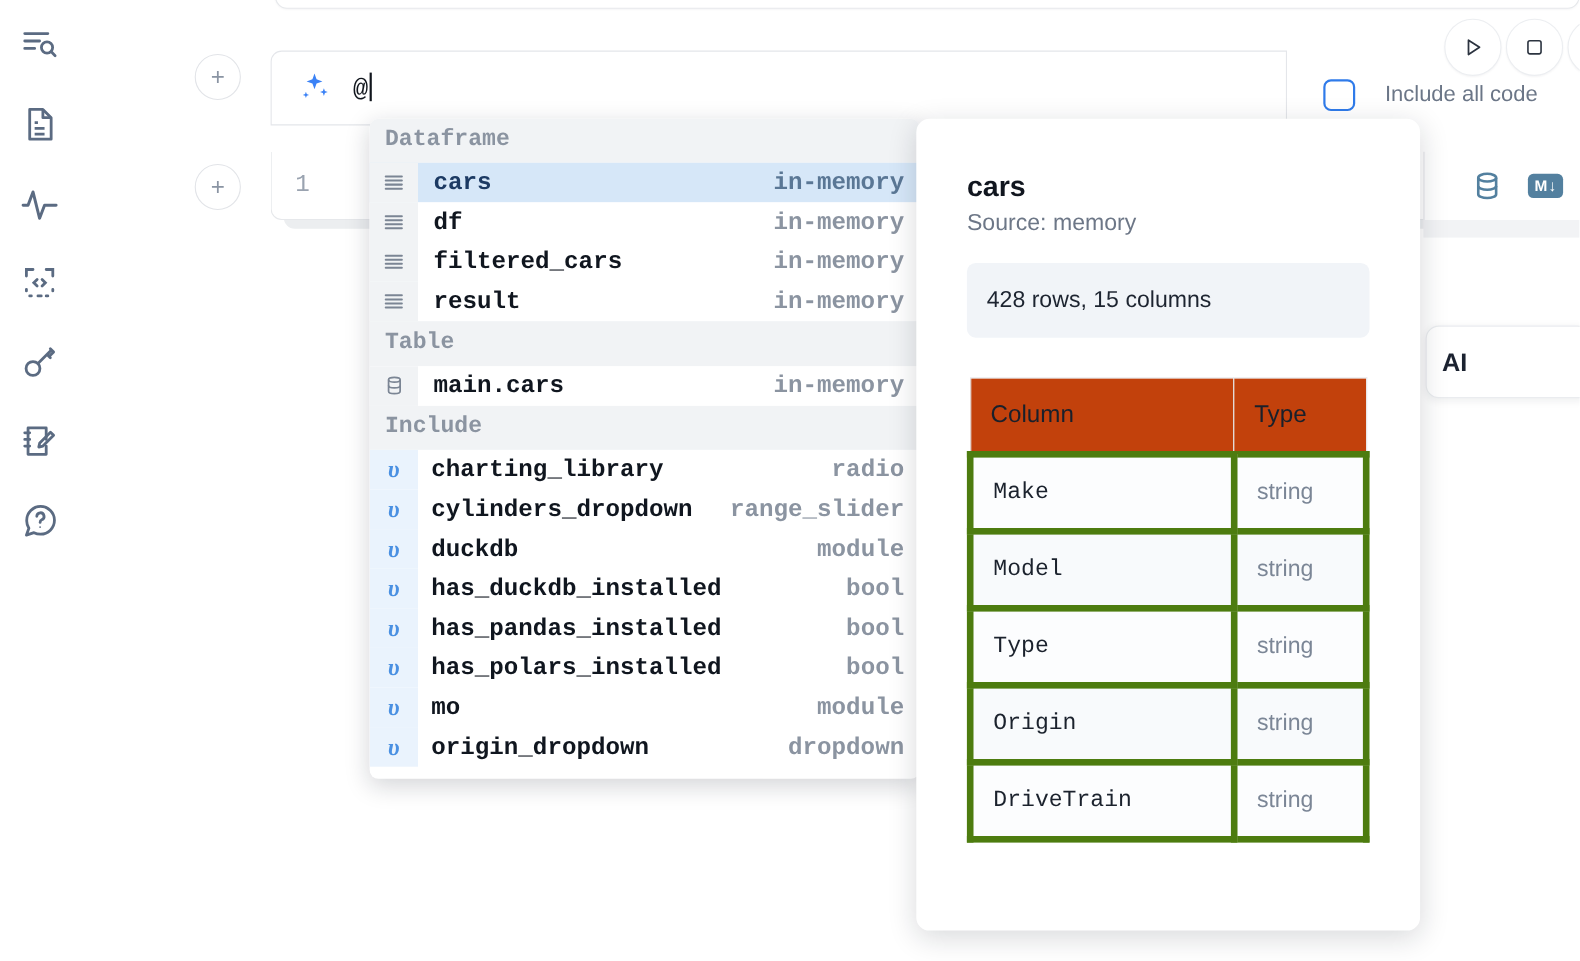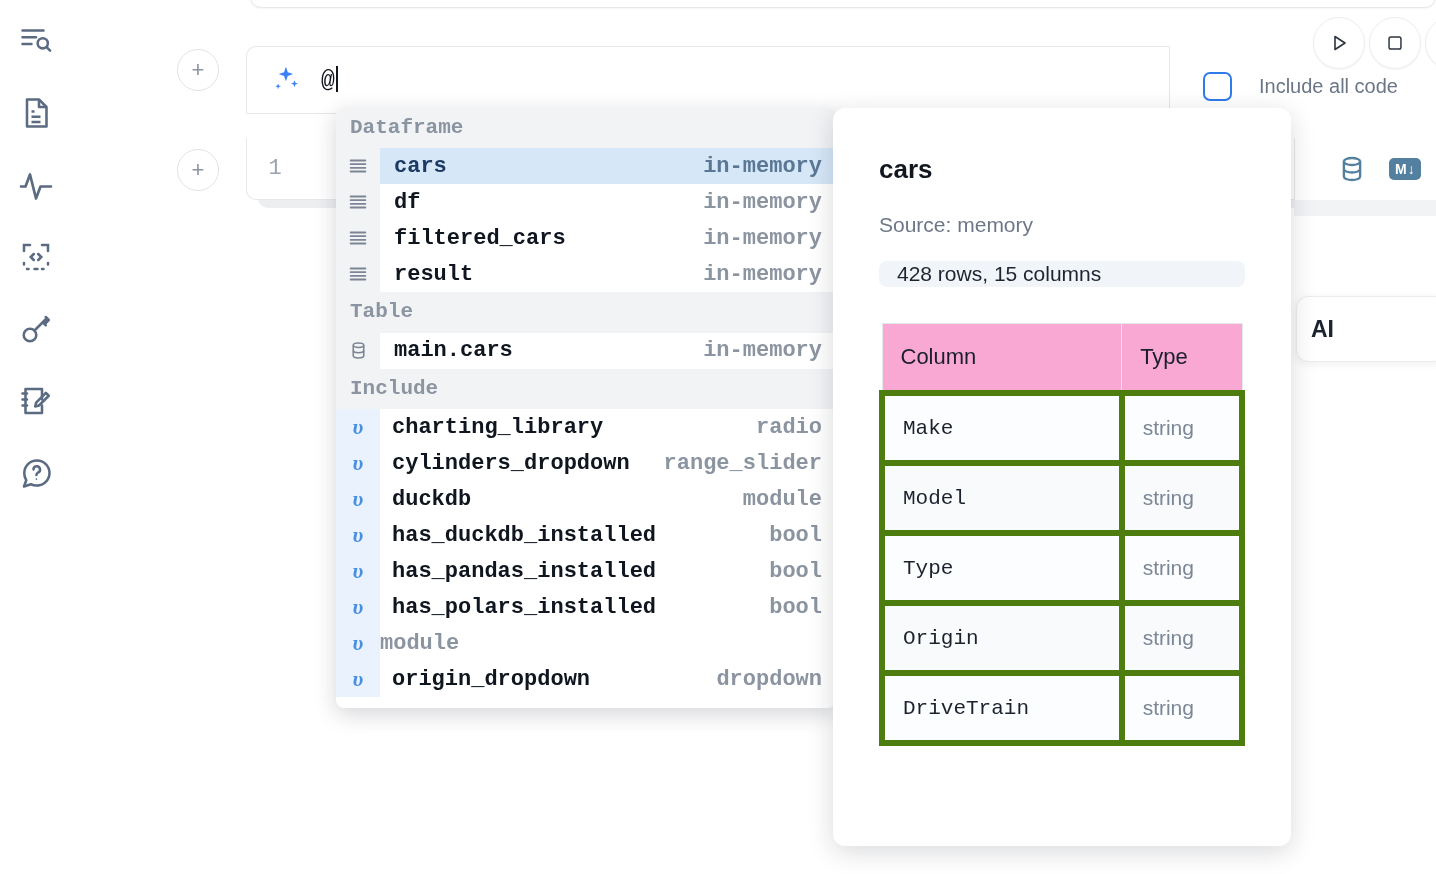--- a/index.html
+++ b/index.html
@@ -182,32 +182,32 @@
   
   .prev {
     position: absolute; left: 833px; top: 108px;
     width: 458px; height: 738px;
     background: #ffffff; border-radius: 12px;
     box-shadow: 0 6px 26px rgba(16,24,40,.16);
     padding: 46px 46px 0 46px;
     overflow: hidden;
   }
   .prev-title { font-size: 26px; font-weight: bold; color: #11161f; }
-  .prev-source { font-size: 21px; color: #6d7787; margin-top: 28px; }
+  .prev-source { font-size: 21px; color: #6d7787; margin-top: 6px; }
   .prev-chip {
     margin-top: 24px; background: #f1f4f8; border-radius: 8px;
-    padding: 1px 18px; font-size: 21px; color: #1d2430;
+    padding: 22px 18px; font-size: 21px; color: #1d2430;
   }
   .prev-table {
     margin-top: 36px; width: 366px;
     border-collapse: collapse;
     border: 1px solid #e6eaef;
   }
   .prev-table th {
-    background: #f9a8d4; text-align: left;
+    background: #c2410c; text-align: left;
     font-size: 22px; font-weight: normal; color: #19202b;
     padding: 20px 0 20px 18px;
     border: 1px solid #e6eaef;
   }
   .prev-table td {
     padding: 20px 0 20px 18px;
     border: 6px solid #4d7c0f;
     font-size: 21px;
   }
   .prev-table td.col {
@@ -414,20 +414,21 @@
         <span class="ic">
           <span>υ</span>
         </span>
         <span class="nm">has_polars_installed</span>
         <span class="ty">bool</span>
       </div>
       <div class="ac-item var">
         <span class="ic">
           <span>υ</span>
         </span>
+        <span class="nm">mo</span>
         <span class="ty">module</span>
       </div>
       <div class="ac-item var">
         <span class="ic">
           <span>υ</span>
         </span>
         <span class="nm">origin_dropdown</span>
         <span class="ty">dropdown</span>
       </div>
     </div>

